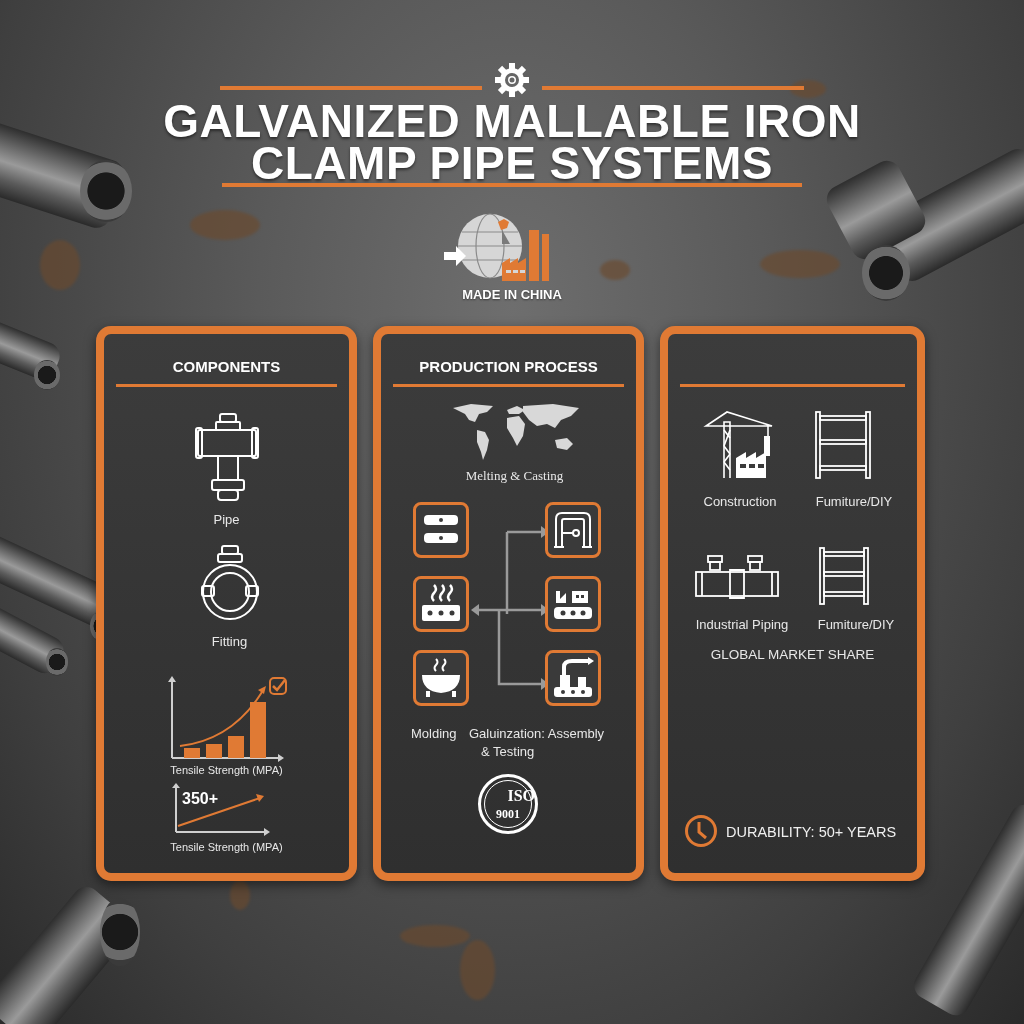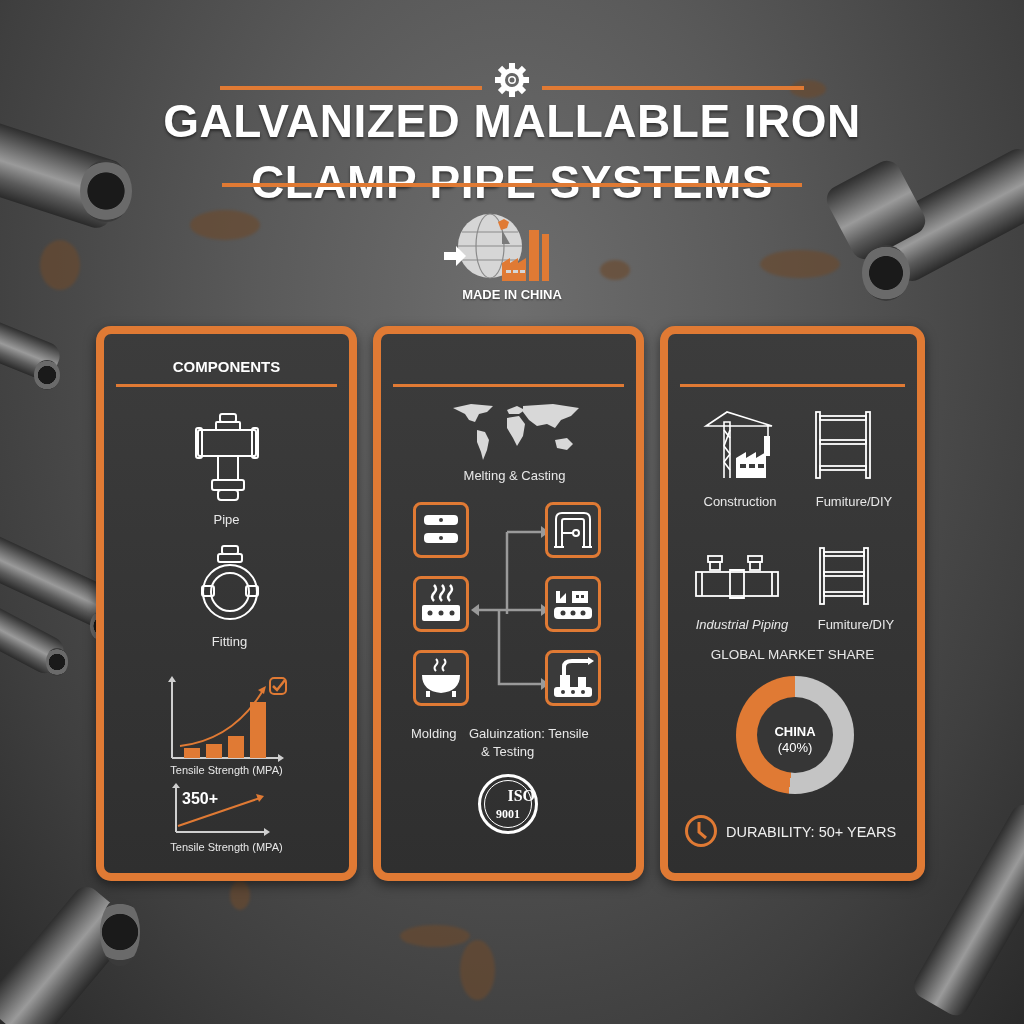--- a/index.html
+++ b/index.html
@@ -84,21 +84,21 @@
     <rect x="15" y="28" width="6" height="7" transform="rotate(45 18 18)"></rect>
     <rect x="1" y="15" width="7" height="6" transform="rotate(45 18 18)"></rect>
     <rect x="28" y="15" width="7" height="6" transform="rotate(45 18 18)"></rect>
   </g>
   <circle cx="18" cy="18" r="7" fill="#666"></circle>
   <circle cx="18" cy="18" r="4" fill="#fff"></circle>
   <circle cx="18" cy="18" r="2.5" fill="#666"></circle>
 </svg>
 
 <div class="title" style="top:99px;">GALVANIZED MALLABLE IRON</div>
-<div class="title" style="top:141px;margin-top:19px;">CLAMP PIPE SYSTEMS</div>
+<div class="title" style="top:141px;">CLAMP PIPE SYSTEMS</div>
 <div class="header-line" style="left:222px;top:183px;width:580px;"></div>
 
 <svg class="icon" style="left:440px;top:208px;" width="125" height="75" viewBox="0 0 125 75">
   <circle cx="50" cy="38" r="32" fill="#d6d6d6"></circle>
   <g stroke="#8a8a8a" stroke-width="1.2" fill="none">
     <ellipse cx="50" cy="38" rx="14" ry="32"></ellipse>
     <line x1="18" y1="38" x2="82" y2="38"></line>
     <line x1="22" y1="24" x2="78" y2="24"></line>
     <line x1="22" y1="52" x2="78" y2="52"></line>
   </g>
@@ -176,33 +176,34 @@
       <path d="M94 46 l6 4 l-6 4 z" stroke="none"></path>
     </g>
     <line x1="8" y1="44" x2="90" y2="16" stroke="#e07a34" stroke-width="2"></line>
     <path d="M86 12 l8 2 l-5 6 z" fill="#e07a34"></path>
   </svg>
   <div class="lbl" style="left:78px;top:456px;font-size:16px;font-weight:bold;color:#fff;">350+</div>
   <div class="lbl" style="left:0;right:0;top:507px;font-size:11px;">Tensile Strength (MPA)</div>
 </div>
 
 <div class="panel" style="left:373px;width:271px;">
+  <div class="panel-title">PRODUCTION PROCESS</div>
   <div class="panel-rule"></div>
 
   <svg class="icon" style="left:70px;top:68px;" width="130" height="60" viewBox="0 0 130 60">
     <g fill="#d8d8d8">
       <path d="M2 6 l18 -4 l22 2 l-6 6 l-8 2 l-4 8 l-6 -2 l-4 -6 z"></path>
       <path d="M26 28 l8 2 l4 8 l-2 10 l-4 10 l-2 -8 l-4 -10 z"></path>
       <path d="M56 8 l10 -4 l8 4 l-6 4 l-10 0 z"></path>
       <path d="M56 16 l12 -2 l6 8 l-2 12 l-6 10 l-4 -8 l-6 -10 z"></path>
       <path d="M72 4 l30 -2 l26 4 l-8 8 l-10 4 l-6 8 l-8 -4 l-10 2 l-8 -6 l-6 -8 z"></path>
       <path d="M104 38 l12 -2 l6 6 l-6 6 l-10 -2 z"></path>
     </g>
   </svg>
-  <div class="lbl" style="left:12px;right:0;top:134px;">Melting &amp; Casting</div>
+  <div class="lbl" style="left:12px;right:0;top:134px;font-family:Liberation Serif, serif;">Melting &amp; Casting</div>
 
   <div class="step-box" style="left:32px;top:168px;">
     <svg width="50" height="50" viewBox="0 0 50 50">
       <g fill="#fff">
           <rect x="8" y="10" width="34" height="10" rx="4"></rect>
           <rect x="8" y="28" width="34" height="10" rx="4"></rect>
         </g>
       <g fill="#3a3a3a">
           <circle cx="25" cy="15" r="2"></circle>
           <circle cx="25" cy="33" r="2"></circle>
@@ -291,21 +292,21 @@
       </g>
       <g fill="#3a3a3a">
           <circle cx="15" cy="39" r="2"></circle>
           <circle cx="25" cy="39" r="2"></circle>
           <circle cx="35" cy="39" r="2"></circle>
         </g>
     </svg>
   </div>
 
   <div class="lbl" style="left:30px;top:392px;">Molding</div>
-  <div class="lbl" style="left:88px;top:392px;">Galuinzation: Tensile</div>
+  <div class="lbl" style="left:88px;top:392px;">Galuinzation: Assembly</div>
   <div class="lbl" style="left:100px;top:410px;">&amp; Testing</div>
 
   <div style="position:absolute;left:97px;top:440px;width:60px;height:60px;box-sizing:border-box;border:3px solid #fff;border-radius:50%;">
     <div style="position:absolute;inset:3px;border:1.5px solid #fff;border-radius:50%;"></div>
     <div style="position:absolute;left:12px;right:0;top:9px;text-align:right;font-family:'Liberation Serif',serif;font-weight:bold;font-size:16px;line-height:20px;">ISO</div>
     <div style="position:absolute;left:0;right:0;top:30px;text-align:center;font-family:'Liberation Serif',serif;font-weight:bold;font-size:12px;">9001</div>
   </div>
 </div>
 
 <div class="panel" style="left:660px;width:265px;">
@@ -342,39 +343,34 @@
   <svg class="icon" style="left:26px;top:220px;" width="86" height="46" viewBox="0 0 86 46">
     <g stroke="#fff" stroke-width="1.8" fill="none">
       <rect x="14" y="2" width="14" height="6"></rect>
         <rect x="16" y="8" width="10" height="8"></rect>
       <rect x="54" y="2" width="14" height="6"></rect>
         <rect x="56" y="8" width="10" height="8"></rect>
       <rect x="2" y="18" width="82" height="24"></rect>
       <path d="M8 18 V42 M78 18 V42 M36 16 V44 H50 V16 Z"></path>
     </g>
   </svg>
-  <div class="lbl" style="left:14px;width:120px;top:283px;font-style:italic;">Industrial Piping</div>
+  <div class="lbl" style="left:14px;width:120px;top:283px;">Industrial Piping</div>
 
   <svg class="icon" style="left:150px;top:212px;" width="52" height="60" viewBox="0 0 52 60">
     <g stroke="#fff" stroke-width="1.8" fill="none">
       <rect x="2" y="2" width="4" height="56"></rect>
       <rect x="46" y="2" width="4" height="56"></rect>
       <rect x="6" y="6" width="40" height="4"></rect>
       <rect x="6" y="26" width="40" height="4"></rect>
       <rect x="6" y="46" width="40" height="4"></rect>
     </g>
   </svg>
   <div class="lbl" style="left:134px;width:108px;top:283px;">Fumiture/DIY</div>
 
   <div class="lbl" style="left:0;right:0;top:313px;font-size:13.5px;">GLOBAL MARKET SHARE</div>
 
-  <div style="position:absolute;left:68px;top:342px;width:118px;height:118px;border-radius:50%;background:conic-gradient(#c4c4c4 0deg 186deg, #e07a34 186deg 360deg);">
-    <div style="position:absolute;left:21px;top:21px;width:76px;height:76px;border-radius:50%;background:#363636;"></div>
-    <div style="position:absolute;left:0;right:0;top:48px;text-align:center;font-weight:bold;font-size:13px;">CHINA</div>
-    <div style="position:absolute;left:0;right:0;top:64px;text-align:center;font-size:13px;">(40%)</div>
-  </div>
 
   <svg class="icon" style="left:16px;top:480px;" width="34" height="34" viewBox="0 0 34 34">
     <circle cx="17" cy="17" r="14.5" stroke="#e07a34" stroke-width="3" fill="none"></circle>
     <path d="M15 8 V18 L22 24" stroke="#e07a34" stroke-width="3" fill="none"></path>
   </svg>
   <div class="lbl" style="left:58px;top:490px;font-size:14.5px;text-align:left;color:#f0f0f0;">DURABILITY: 50+ YEARS</div>
 </div>
 
 </body></html>

